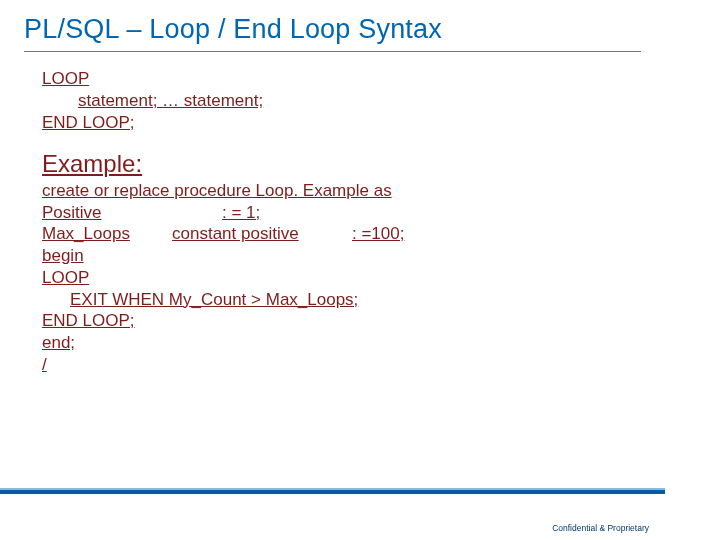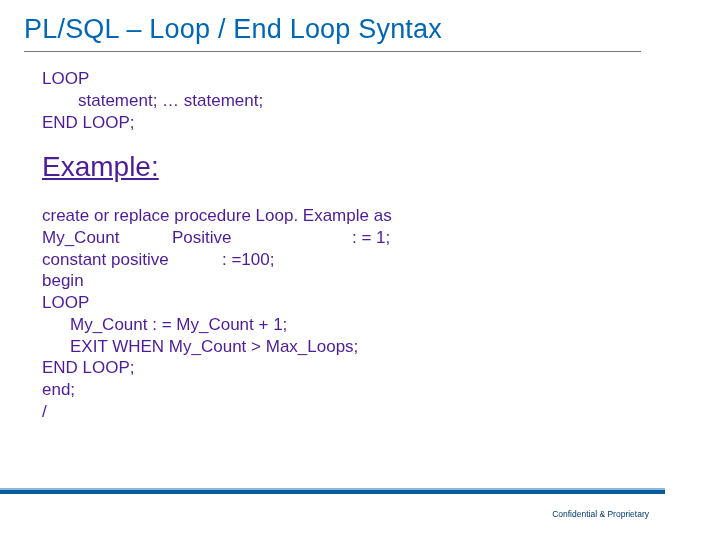--- a/index.html
+++ b/index.html
@@ -6,37 +6,37 @@
   html, body { width: 720px; height: 540px; background: #fff; font-family: Arial, Helvetica, sans-serif; overflow: hidden; }
   .slide { width: 665px; height: 540px; position: relative; }
   .title {
     font-size: 27px;
     font-weight: 400;
     color: #0066b3;
     padding: 14px 0 6px 24px;
     letter-spacing: 0.2px;
   }
   .rule { height: 1px; background: #777; margin: 0 24px 0 24px; }
-  .content { padding: 16px 0 0 42px; color: #4c1d95; font-size: 17px; line-height: 1.28; }
+  .content { padding: 16px 0 0 42px; color: #7f1d1d; font-size: 17px; line-height: 1.28; text-decoration: underline; }
   .block { margin-bottom: 16px; }
   .indent { padding-left: 36px; }
   .min-indent { padding-left: 28px; }
-  .example-heading { text-decoration: underline; font-size: 28px; margin-bottom: 20px; }
+  .example-heading { text-decoration: underline; font-size: 24px; margin-bottom: 0; }
   .footer-line {
     position: absolute;
     left: 0; right: 0;
     bottom: 46px;
     height: 6px;
   }
   .footer-line .light { height: 2px; background: #8bb9de; width: 100%; }
   .footer-line .dark { height: 4px; background: #0a5aa0; width: 100%; }
   .footer-text {
     position: absolute;
     right: 16px;
-    bottom: 20px;
+    bottom: 6px;
     text-align: right;
     font-size: 8.5px;
     color: #003a6b;
     line-height: 1.25;
   }
   .row { display: flex; }
   .c1 { width: 130px; }
   .c2 { width: 180px; }
   .c3 { }
 </style>
@@ -54,31 +54,30 @@
       <div>LOOP</div>
       <div class="indent">statement; … statement;</div>
       <div>END LOOP;</div>
     </div>
 
     <div class="example-heading">Example:</div>
 
     <div class="block">
       <div>create or replace procedure Loop. Example as</div>
       <div class="row">
-        <span class="c1">My_Count</span>
         <span class="c2">Positive</span>
         <span class="c3">: = 1;</span>
       </div>
       <div class="row">
+        <span class="c1">Max_Loops</span>
         <span class="c2">constant positive</span>
         <span class="c3">: =100;</span>
       </div>
       <div>begin</div>
       <div>LOOP</div>
-      <div class="min-indent">My_Count : = My_Count + 1;</div>
       <div class="min-indent">EXIT WHEN My_Count &gt; Max_Loops;</div>
       <div>END LOOP;</div>
       <div>end;</div>
       <div>/</div>
     </div>
 
   </div>
 
   <div class="footer-line">
     <div class="light"></div>

